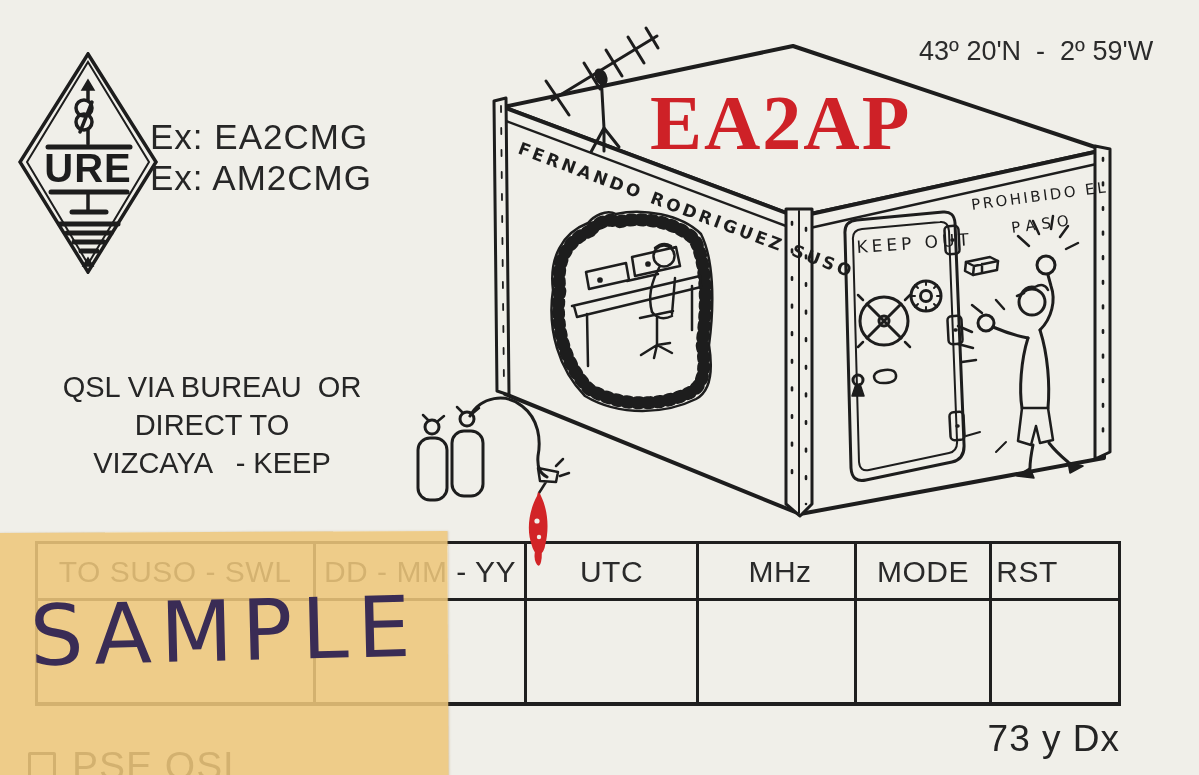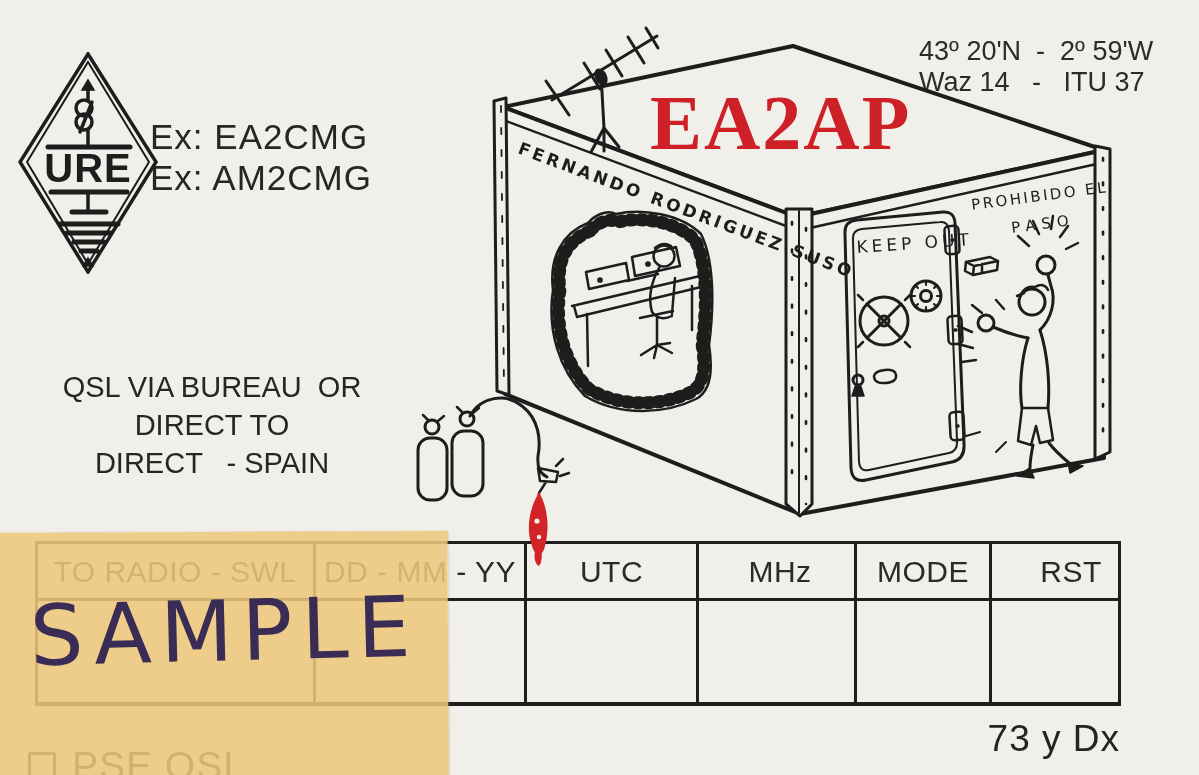--- a/index.html
+++ b/index.html
@@ -76,48 +76,47 @@
     </g>
   </svg>
 
   <div class="abs ex-block">
     <div>Ex: EA2CMG</div>
     <div>Ex: AM2CMG</div>
   </div>
 
   <div class="abs coords-block">
     <div class="pre">43º 20'N  -  2º 59'W</div>
-    <div class="pre">Waz 14   -   ITU 37</div>
   </div>
 
   <div class="abs callsign">EA2AP</div>
 
   <div class="abs address">
     <div class="pre">QSL VIA BUREAU  OR</div>
     <div class="pre">DIRECT TO</div>
-    <div class="pre">DIRECT   - SPAIN</div>
+    <div class="pre">VIZCAYA   - KEEP</div>
   </div>
 
   <div class="abs tline" style="left:35px;top:541px;width:1086px;height:3px"></div>
   <div class="abs tline" style="left:35px;top:702px;width:1086px;height:3.5px"></div>
   <div class="abs tline" style="left:35px;top:598px;width:1086px;height:2.5px"></div>
   <div class="abs tline" style="left:35px;top:541px;width:2.5px;height:164px"></div>
   <div class="abs tline" style="left:1118px;top:541px;width:3px;height:164px"></div>
   <div class="abs tline" style="left:313px;top:541px;width:2.5px;height:164px"></div>
   <div class="abs tline" style="left:524px;top:541px;width:2.5px;height:164px"></div>
   <div class="abs tline" style="left:696px;top:541px;width:2.5px;height:164px"></div>
   <div class="abs tline" style="left:854px;top:541px;width:2.5px;height:164px"></div>
   <div class="abs tline" style="left:989px;top:541px;width:2.5px;height:164px"></div>
 
-  <div class="abs th" style="left:37px;width:276px">TO RADIO - SWL</div>
+  <div class="abs th" style="left:37px;width:276px">TO SUSO - SWL</div>
   <div class="abs th" style="left:316px;width:208px">DD - MM - YY</div>
   <div class="abs th" style="left:527px;width:169px">UTC</div>
   <div class="abs th" style="left:699px;width:162px">MHz</div>
   <div class="abs th" style="left:857px;width:132px">MODE</div>
-  <div class="abs th" style="left:1000px;width:142px">RST</div>
+  <div class="abs th" style="left:956px;width:142px">RST</div>
 
   <div class="abs footrow pse">
     <span class="cbx"></span>
     <span class="footlabel">PSE QSL</span>
   </div>
   <div class="abs footrow tnx">
     <span class="cbx"></span>
     <span class="footlabel">TNX QSL</span>
   </div>
   <div class="abs seventy3">73 y Dx</div>

